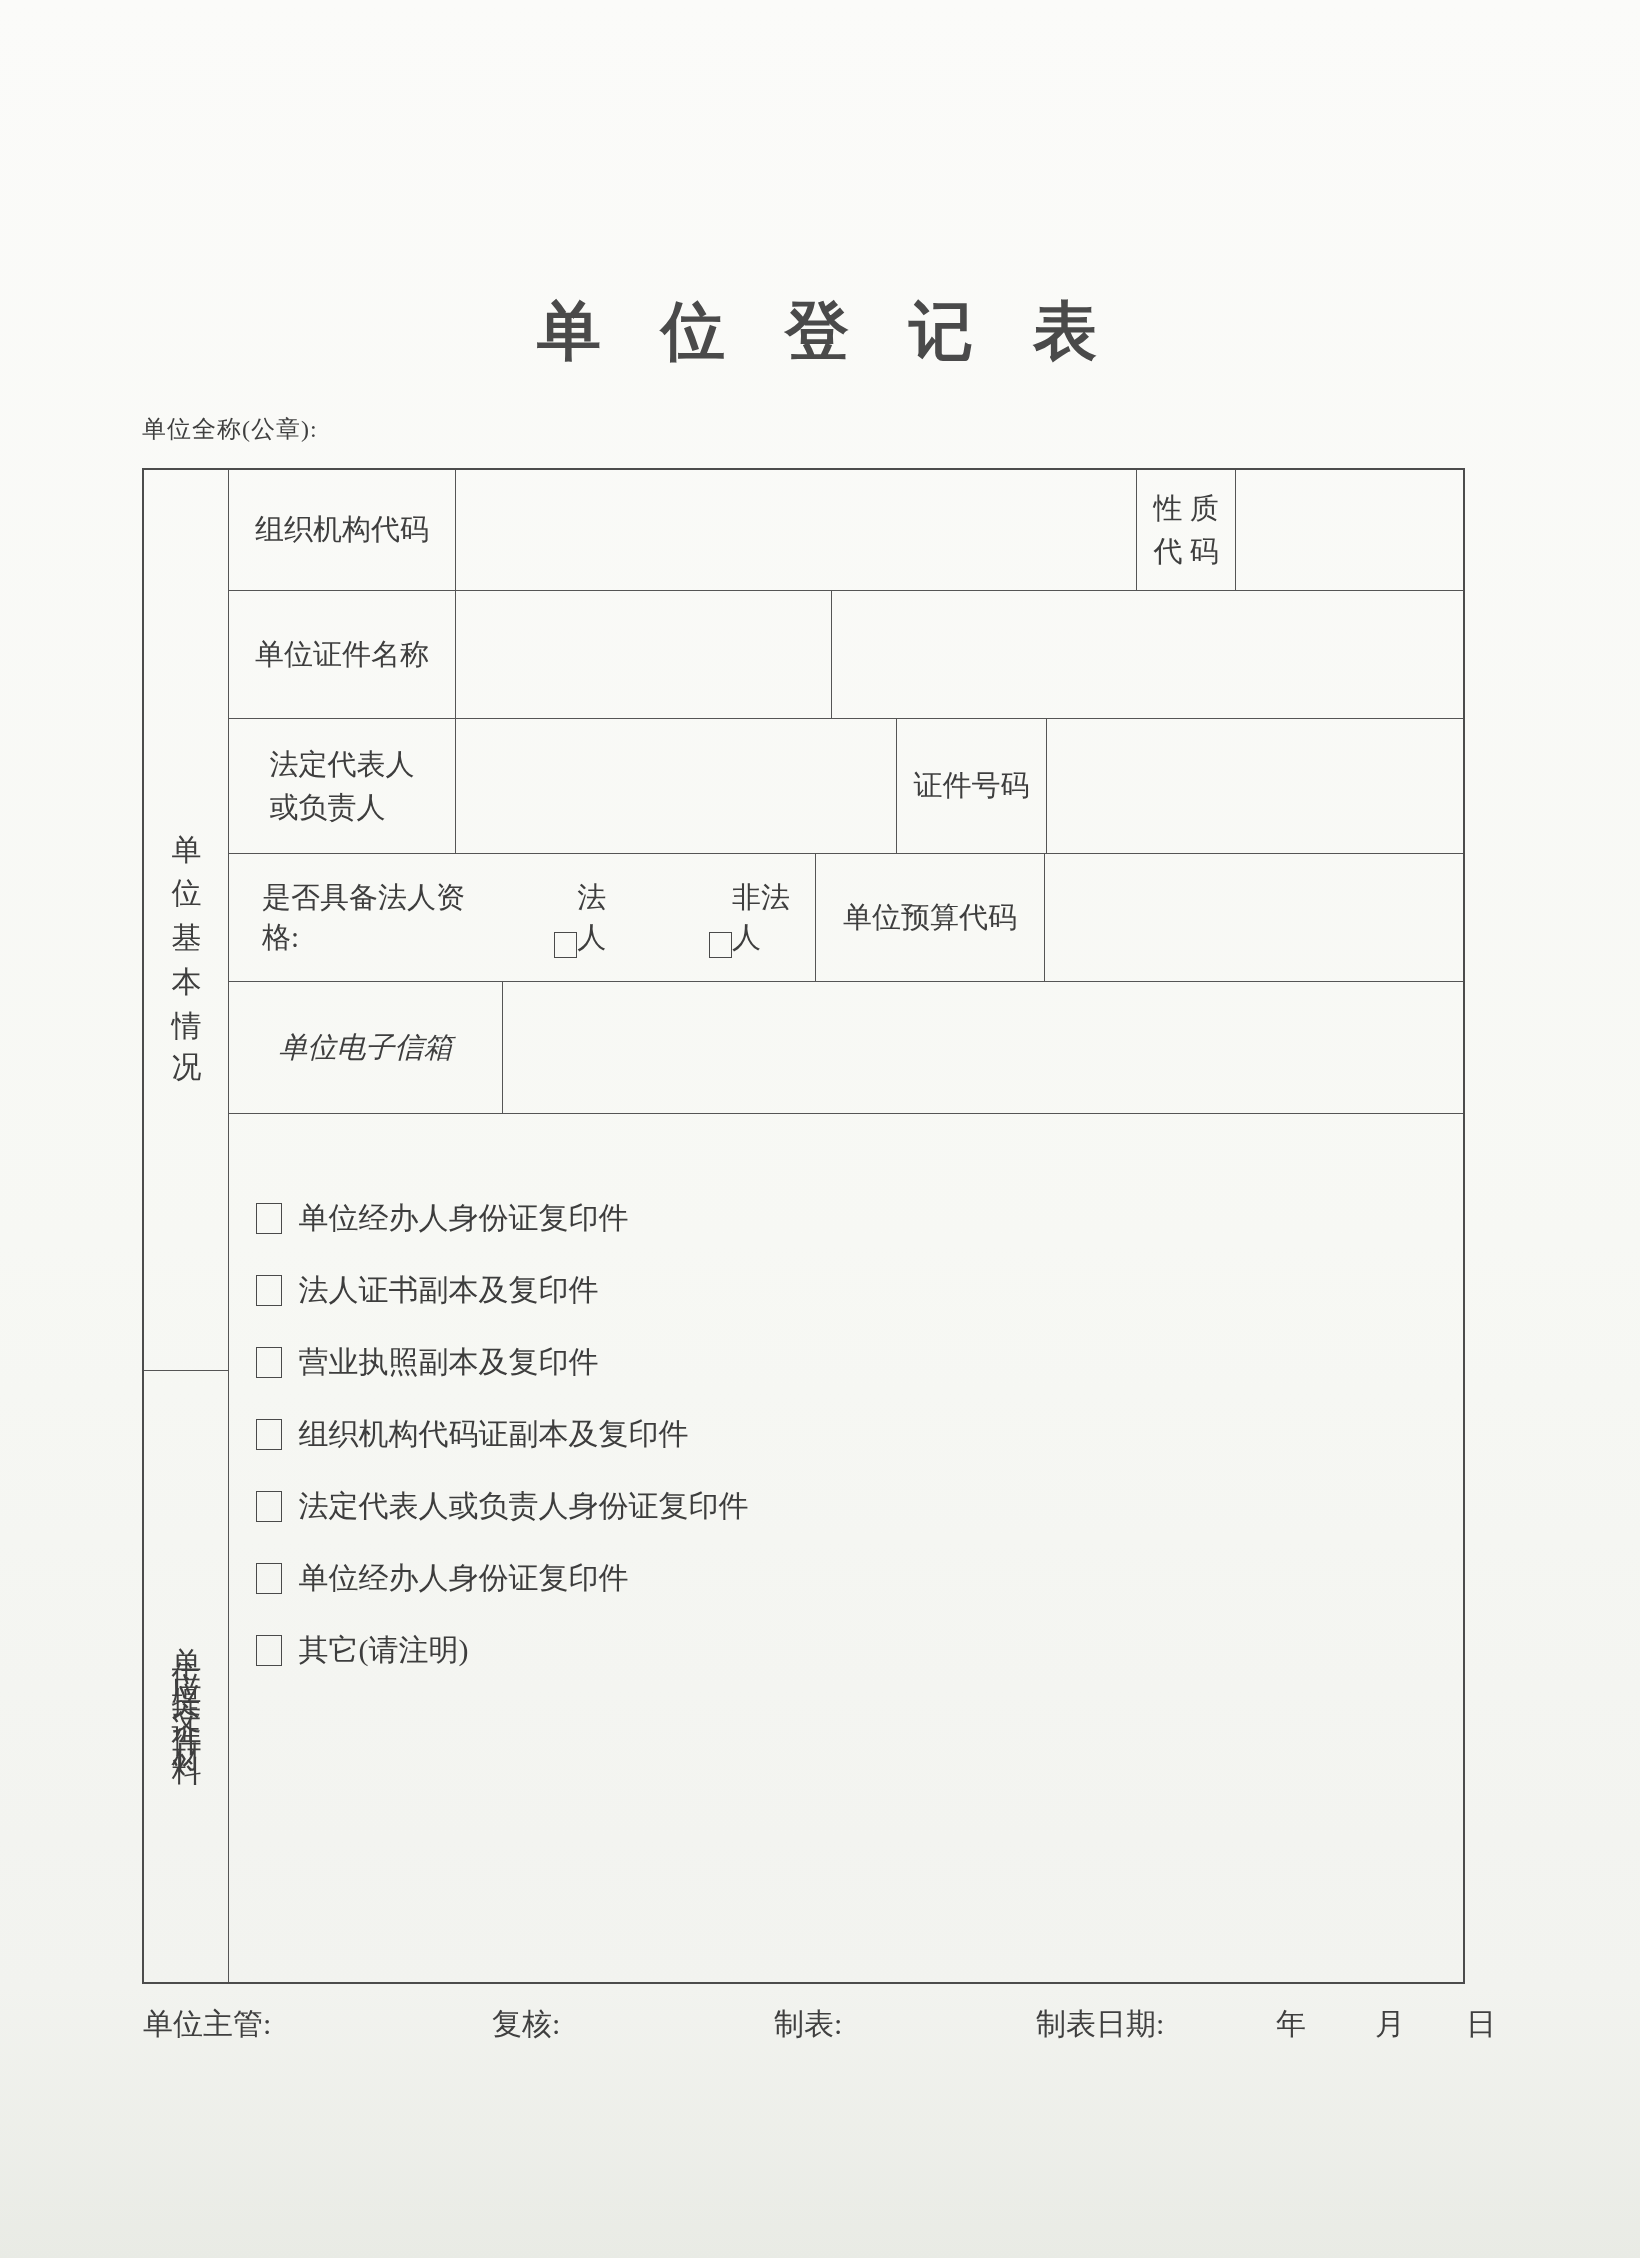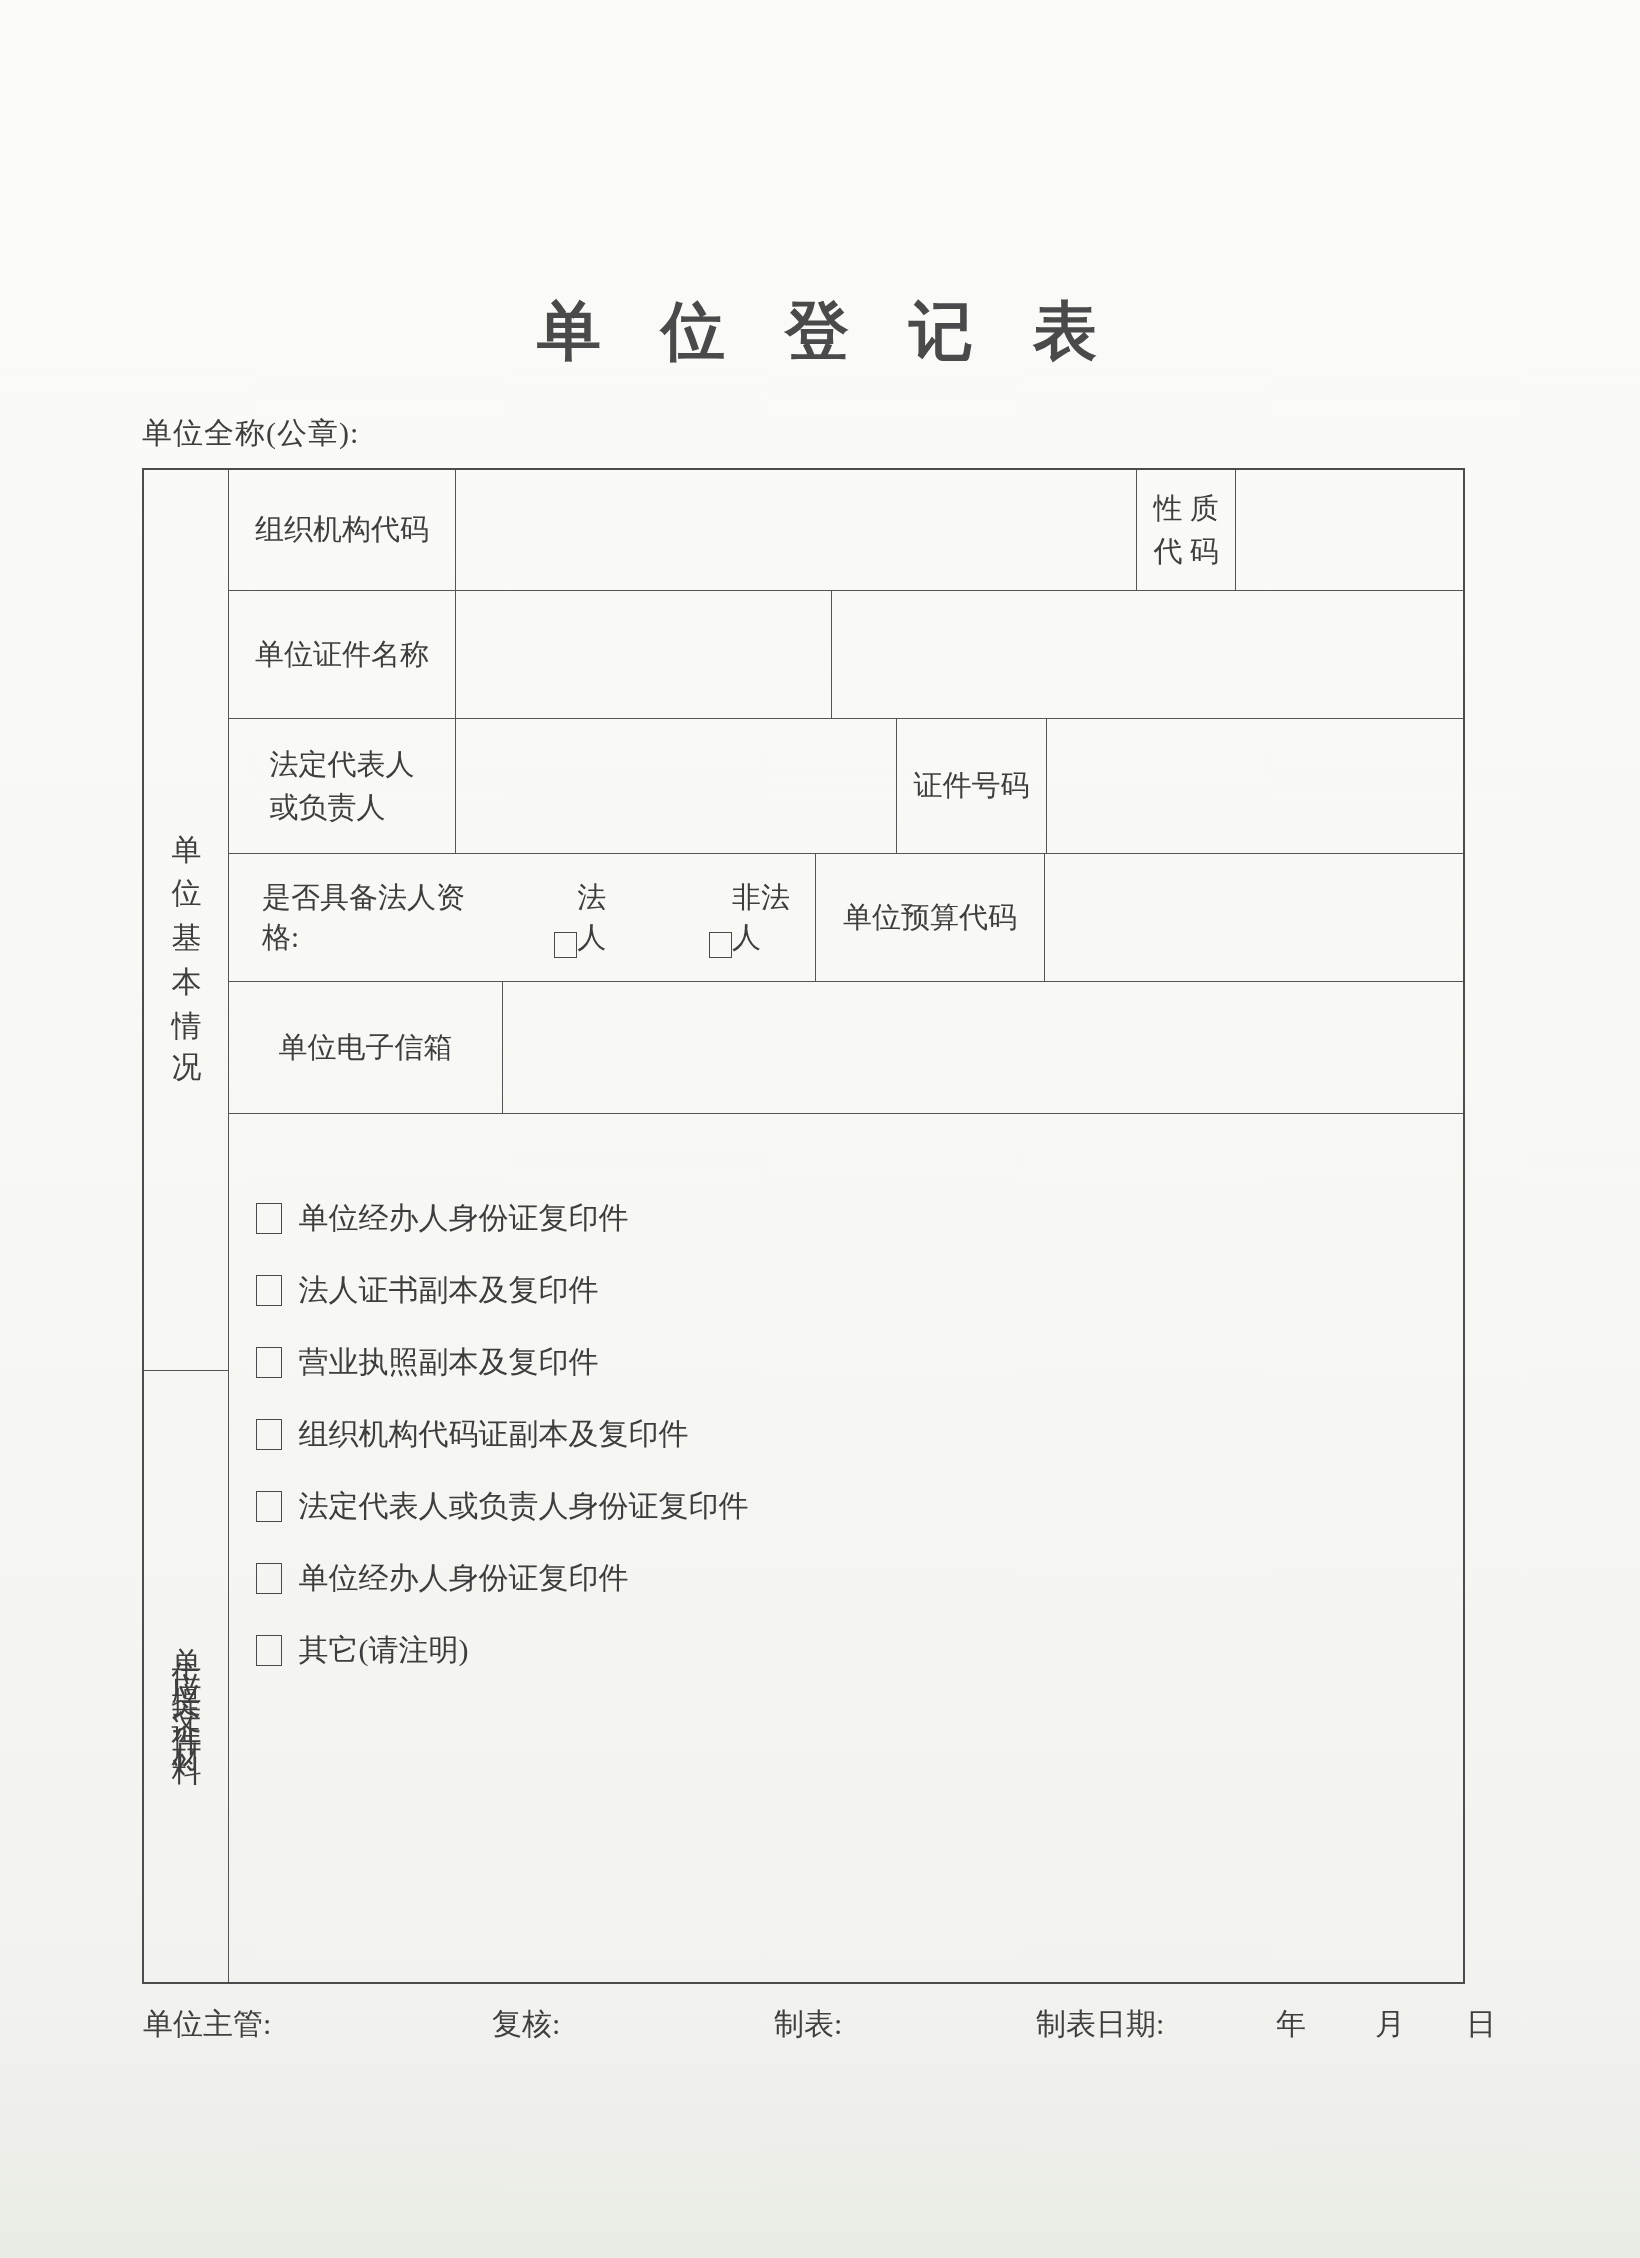--- a/index.html
+++ b/index.html
@@ -23,21 +23,21 @@
     color: #4a4a4a;
     letter-spacing: 60px;
     white-space: nowrap;
   }
 
   
   .company-label {
     position: absolute;
     left: 142px;
     top: 413px;
-    font-size: 30px;
+    font-size: 24px;
     color: #3f3f3f;
     letter-spacing: 1px;
   }
 
   
   .form-table {
     position: absolute;
     left: 142px;
     top: 468px;
     width: 1323px;
@@ -93,21 +93,21 @@
   
   .w235 { width: 227px; }
   .w705 { width: 681px; }
   .w103 { width: 99px; }
   .w389 { width: 376px; }
   .w223 { width: 215px; }
   .w457 { width: 441px; }
   .w155 { width: 150px; }
   .w608 { width: 587px; }
   .w237 { width: 229px; }
-  .w284 { width: 274px; }
+  .w284 { width: 274px; font-style: italic; }
   .grow { flex: 1; }
 
   
   .qualify-cell {
     justify-content: flex-start;
     padding-left: 33px;
     gap: 23px;
   }
   .option { display: inline-flex; align-items: flex-end; gap: 0; padding-left: 40px; }
   .option + .option { margin-left: 13.5px; }

